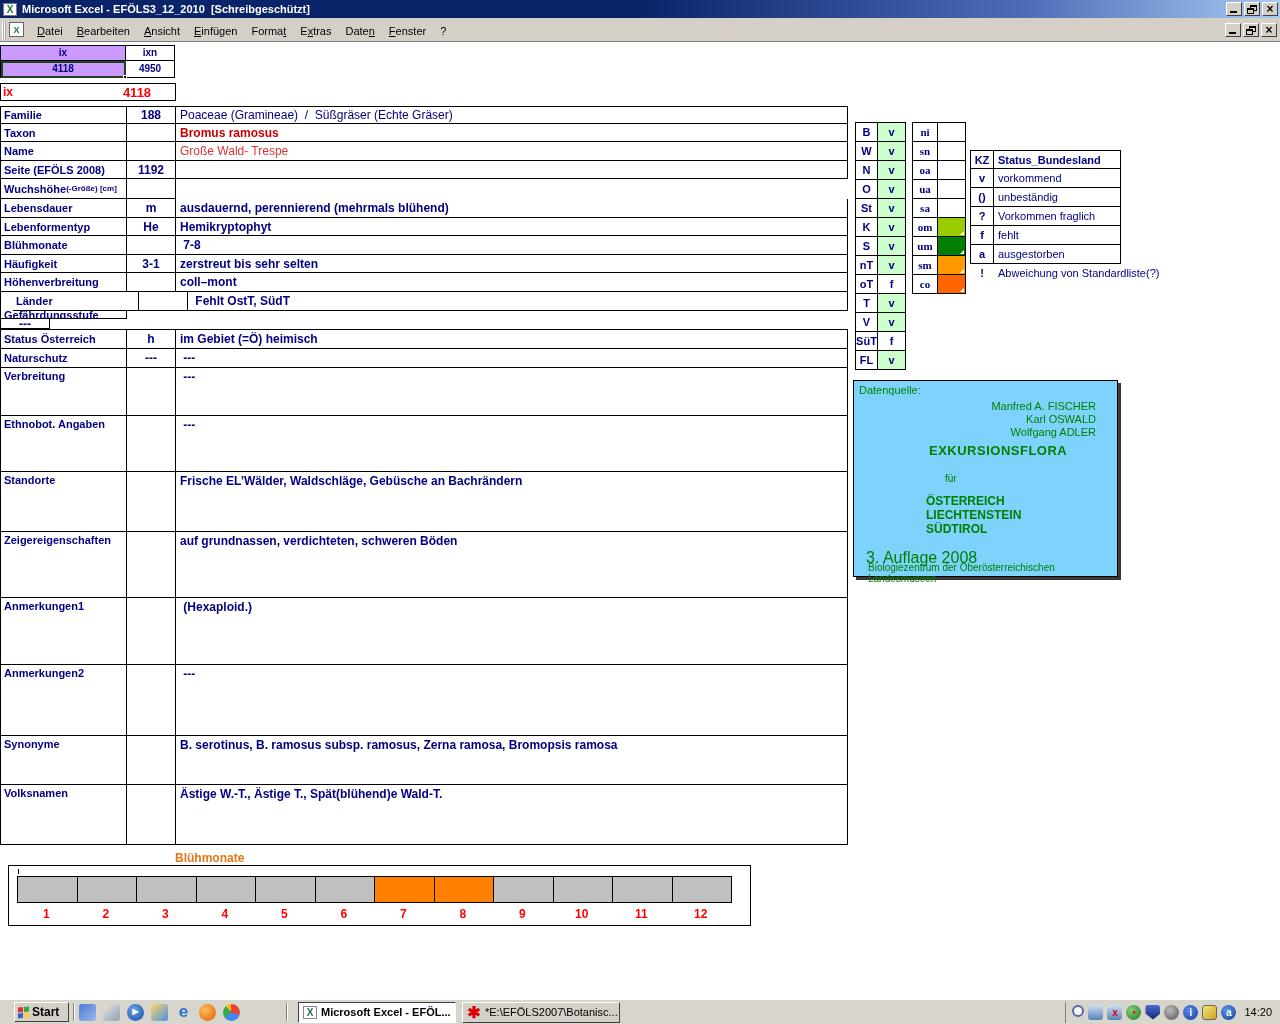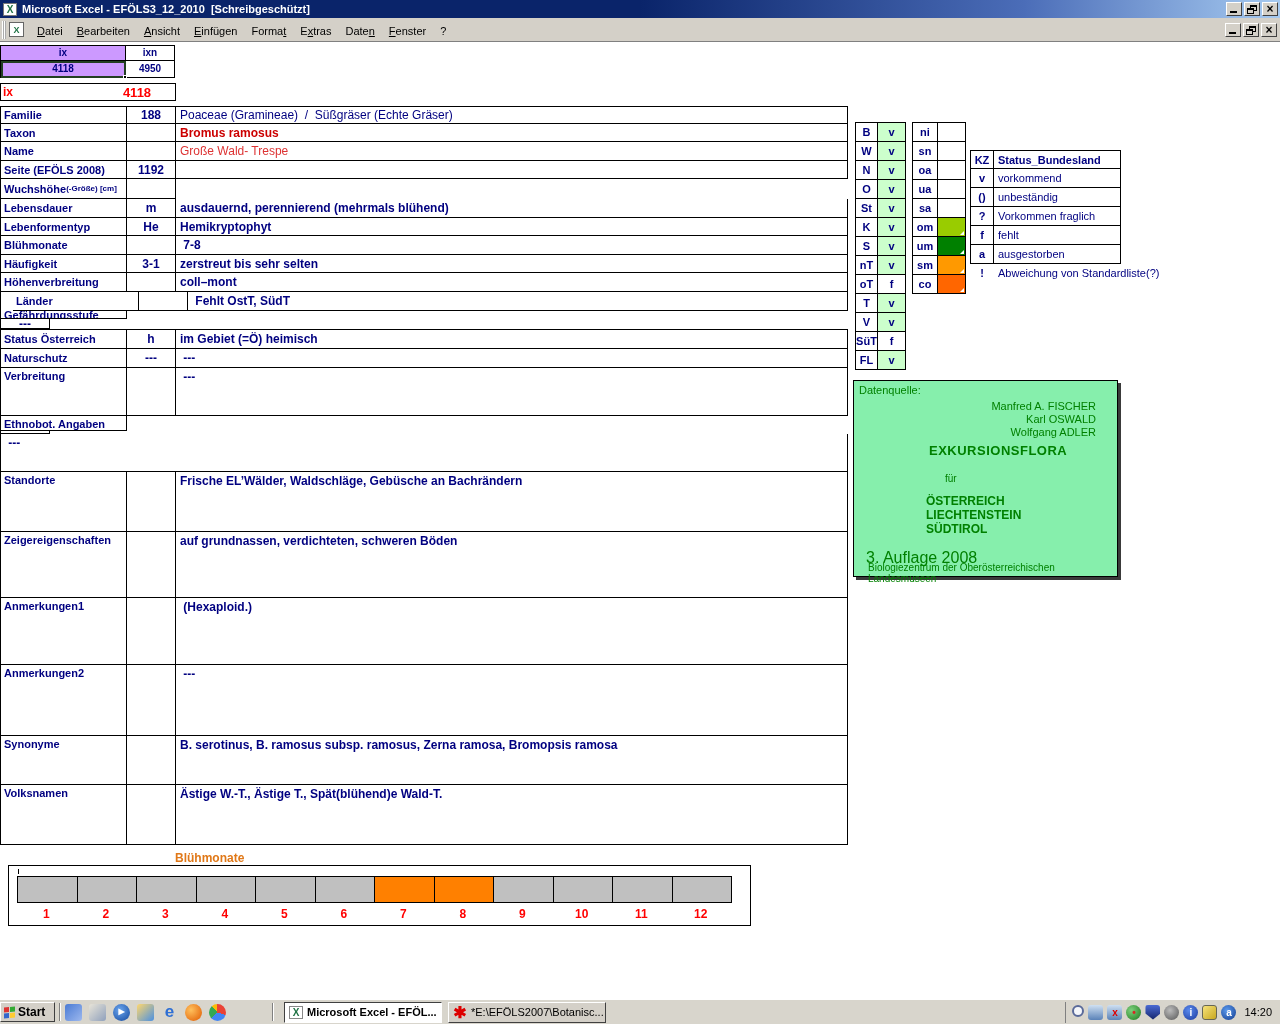--- a/index.html
+++ b/index.html
@@ -68,36 +68,36 @@
   .bgrid { position:absolute; left:855px; top:80px; border-top:1px solid #000; border-left:1px solid #000; }
   .bgrid .grow { display:flex; height:19px; }
   .bgrid .gc { border-right:1px solid #000; border-bottom:1px solid #000; font-size:11px; font-weight:bold;
     color:#000080; text-align:center; line-height:18px; }
   .bgrid .code { width:22px; } .bgrid .stat { width:28px; }
   .stat.v { background:#ccffcc; }
 
   .zgrid { position:absolute; left:912px; top:80px; border-top:1px solid #000; border-left:1px solid #000; }
   .zgrid .grow { display:flex; height:19px; }
   .zgrid .gc { border-right:1px solid #000; border-bottom:1px solid #000; font-size:11px; font-weight:bold;
-    color:#000080; text-align:center; line-height:18px; }
+    color:#000080; text-align:center; line-height:18px;font-family:Liberation Serif, serif; }
   .zgrid .code { width:25px; } .zgrid .swatch { width:28px; position:relative; }
   .swatch .mark { position:absolute; right:1px; bottom:1px; width:0; height:0;
     border-left:4px solid transparent; border-bottom:4px solid #fff; }
 
   .legend { position:absolute; left:970px; top:80px;margin-top:28px; }
   .legend .lrow { display:flex; height:19px; }
   .legend .lrow.boxed .gc { border-right:1px solid #000; border-bottom:1px solid #000; }
   .legend .lrow.boxed:first-child .gc { border-top:1px solid #000; }
   .legend .lrow.boxed .gc:first-child { border-left:1px solid #000; }
   .legend .kz { width:24px; font-size:11px; font-weight:bold; color:#000080; text-align:center; line-height:18px; }
   .legend .txt { width:127px; font-size:11px; color:#000080; padding-left:4px; line-height:18px; white-space:nowrap; }
   .legend .lrow.header .txt { font-weight:bold; }
 
   
-  .dq { position:absolute; left:853px; top:338px; width:265px; height:197px; background:#86efac;
+  .dq { position:absolute; left:853px; top:338px; width:265px; height:197px; background:#7dd3fc;
     border:1px solid #000; box-shadow:3px 3px 0 #3a3a3a; color:#008000; }
   .dq .dql { position:absolute; left:5px; top:3px; font-size:11px; }
   .dq .authors { position:absolute; right:21px; top:19px; text-align:right; font-size:11px; line-height:13px; }
   .dq .dqt { position:absolute; left:75px; top:62px; font-size:13px; font-weight:bold; letter-spacing:.5px; }
   .dq .fuer { position:absolute; left:91px; top:92px; font-size:10px; }
   .dq .regions { position:absolute; left:72px; top:113px; font-size:12px; font-weight:bold; line-height:14px; }
   .dq .ed { position:absolute; left:12px; top:168px; font-size:16px; }
   .dq .pub { position:absolute; left:14px; top:181px; font-size:10px; }
 
   
@@ -107,21 +107,21 @@
   .bloom .bars { position:absolute; left:8px; top:10px; display:flex; }
   .bloom .bcell { width:60.5px; height:27px; background:#c0c0c0; border:1px solid #000; margin-left:-1px; }
   .bloom .bcell:first-child { margin-left:0; }
   .bloom .bcell.active { background:#ff8000; }
   .bloom .nums { position:absolute; left:8px; top:41px; display:flex; }
   .bloom .ncell { width:60.5px; text-align:center; font-size:12px; font-weight:bold; color:#f00; margin-left:-1px; }
 
   
   .taskbar { position:absolute; left:0; top:999px; width:1280px; height:25px; background:#d8d5cc;
     border-top:1px solid #fff; display:flex; align-items:center; }
-  .startbtn { margin-left:0; width:55px; height:20px; background:#d4d0c8;
+  .startbtn { margin-left:14px; width:55px; height:20px; background:#d4d0c8;
     border:1px solid; border-color:#fff #404040 #404040 #fff; display:flex; align-items:center; padding-left:3px; }
   .flag { position:relative; width:11px; height:11px; transform:skewY(-6deg); margin-right:3px; }
   .flag i { position:absolute; width:5px; height:5px; }
   .flag .f1{left:0;top:0;background:#d33;} .flag .f2{left:6px;top:0;background:#3a3;}
   .flag .f3{left:0;top:6px;background:#36c;} .flag .f4{left:6px;top:6px;background:#fc3;}
   .startbtn .stxt { font-size:12px; font-weight:bold; color:#000; }
   .tsep { width:2px; height:18px; border-left:1px solid #808080; border-right:1px solid #fff; margin:0 4px; }
   .ql { display:flex; align-items:center; gap:7px; }
   .qli { width:17px; height:17px; border-radius:3px; text-align:center; line-height:16px;
     font-size:14px; font-weight:bold; }
@@ -260,21 +260,21 @@
         <div class="trow" style="height: 19px;">
           <div class="cell lab">Naturschutz</div>
           <div class="cell code">---</div>
           <div class="cell desc"> ---</div>
         </div>
         <div class="trow tall" style="height: 48px;">
           <div class="cell lab">Verbreitung</div>
           <div class="cell code"></div>
           <div class="cell desc"> ---</div>
         </div>
-        <div class="trow tall" style="height: 56px; flex-direction: column;">
+        <div class="trow tall" style="height: 56px;">
           <div class="cell lab">Ethnobot. Angaben</div>
           <div class="cell code"></div>
           <div class="cell desc"> ---</div>
         </div>
         <div class="trow tall" style="height: 60px;">
           <div class="cell lab">Standorte</div>
           <div class="cell code"></div>
           <div class="cell desc">Frische EL’Wälder, Waldschläge, Gebüsche an Bachrändern</div>
         </div>
         <div class="trow tall" style="height: 66px;">

